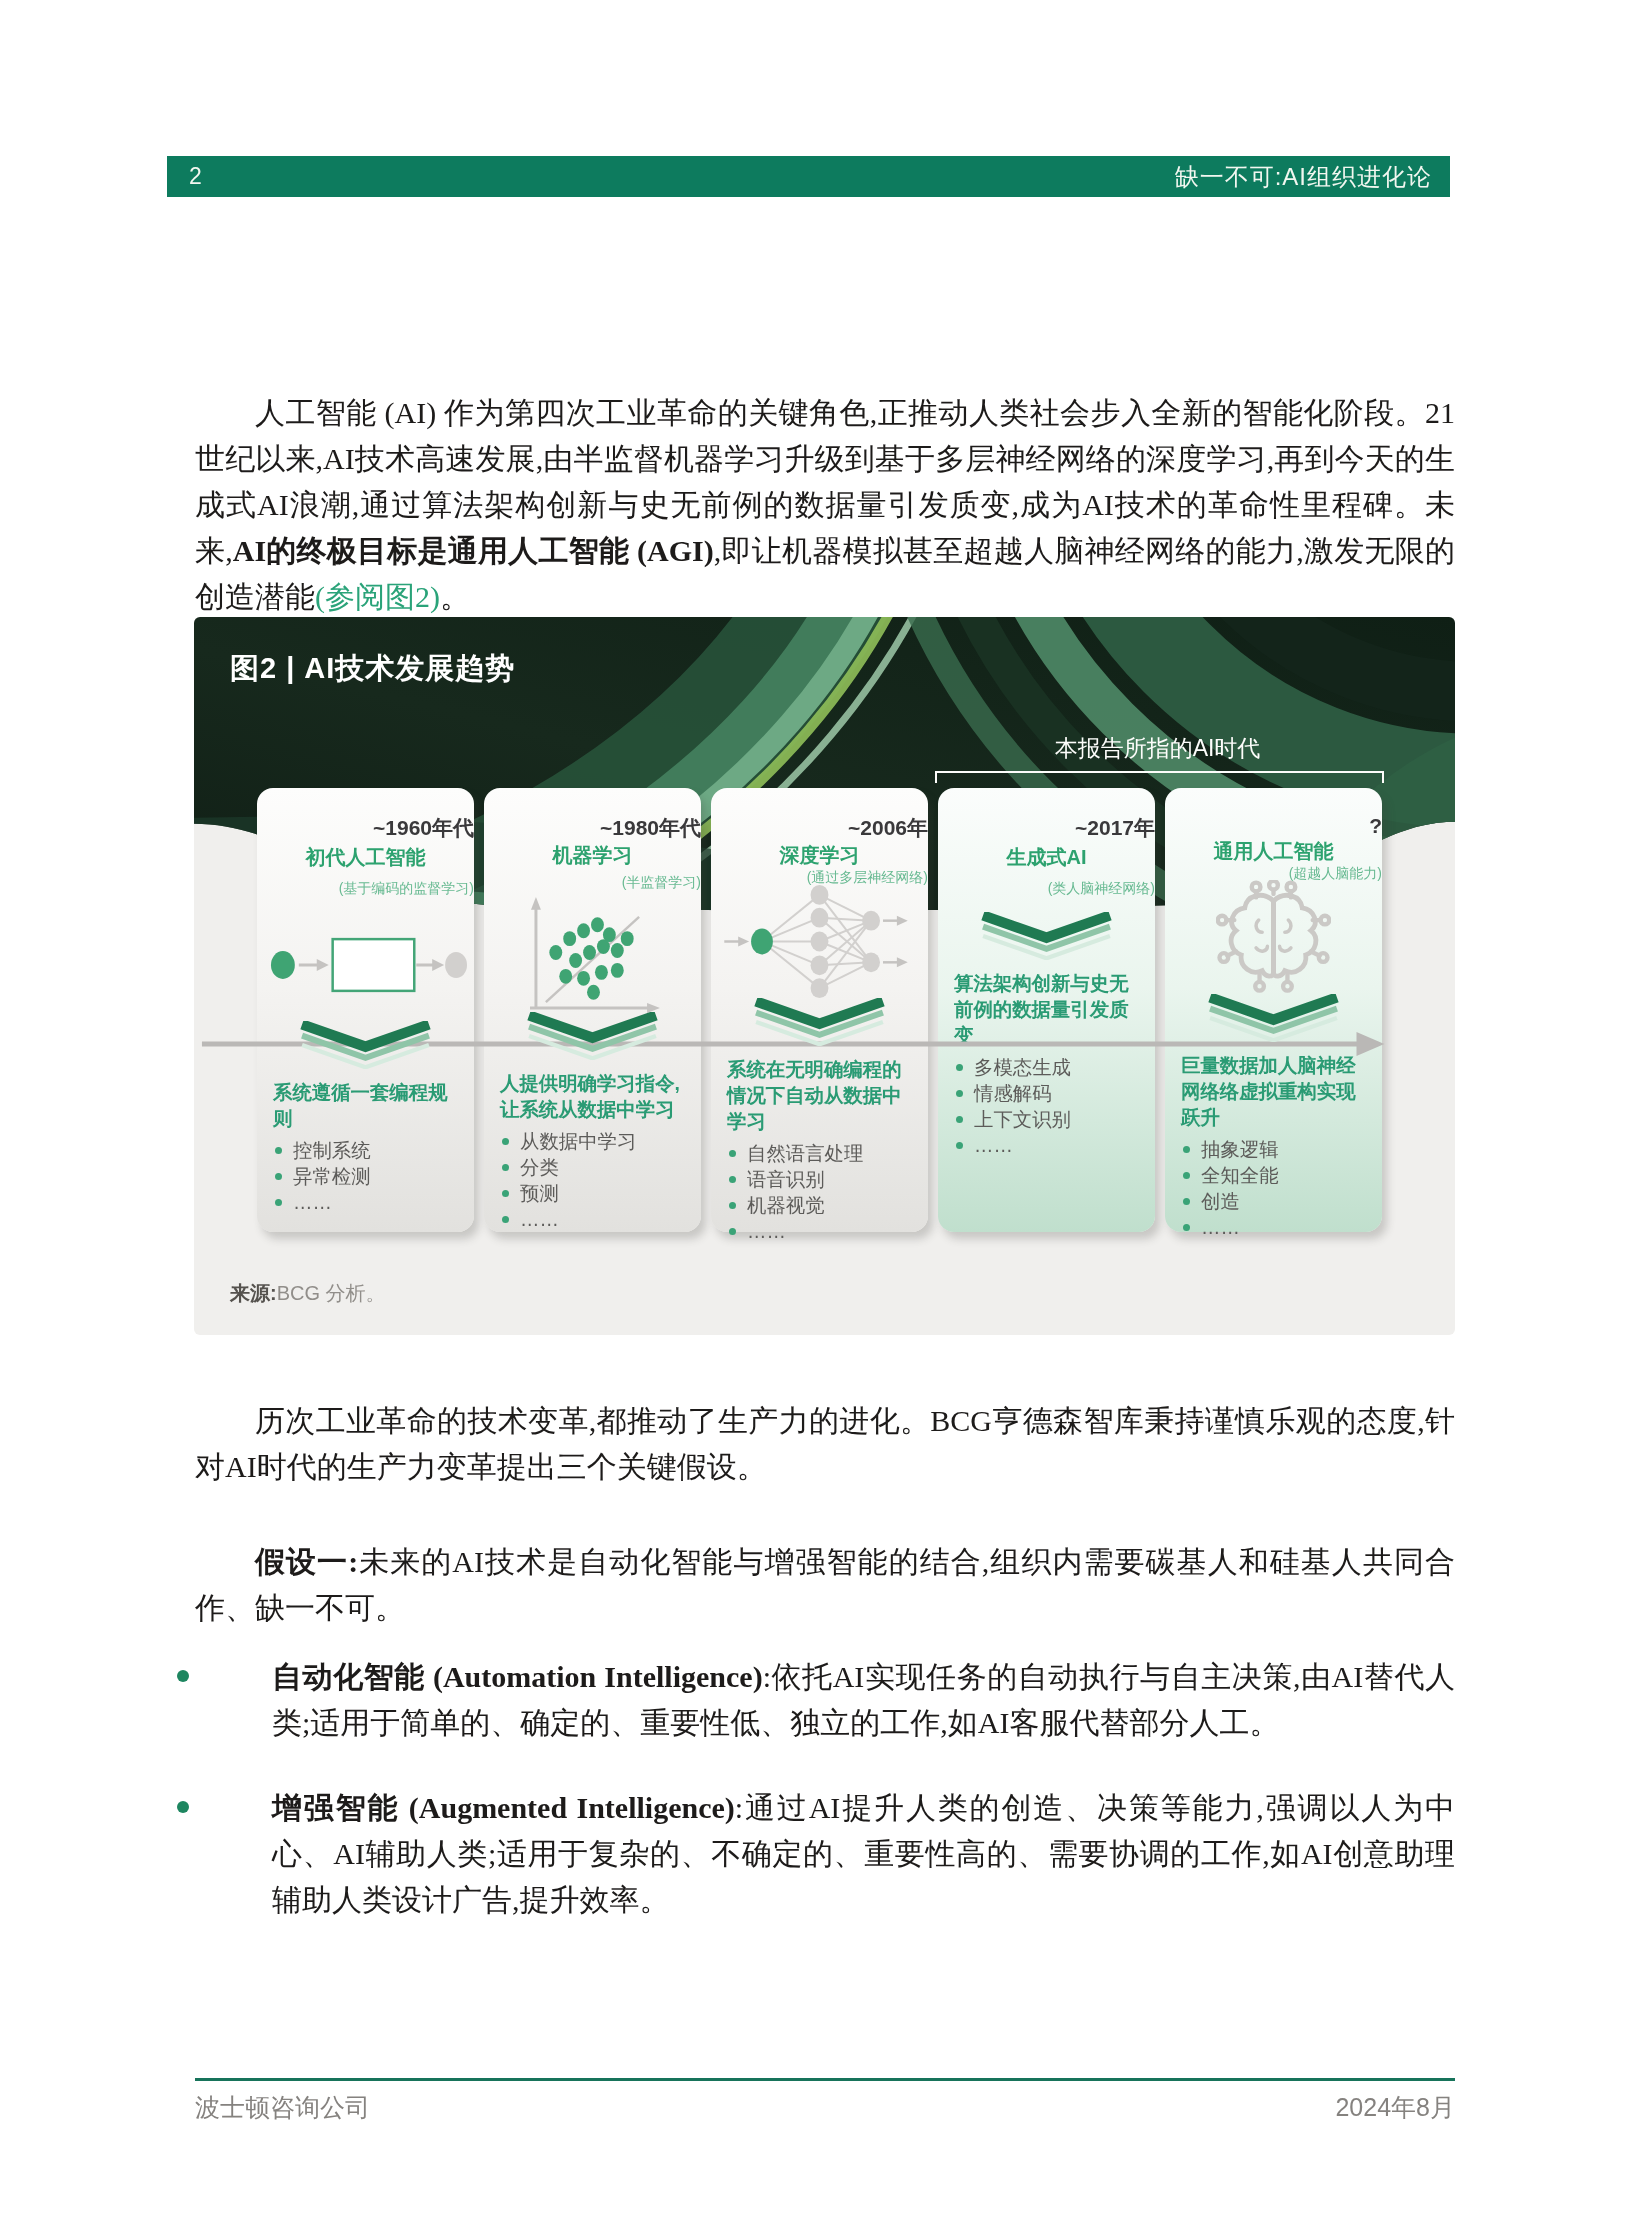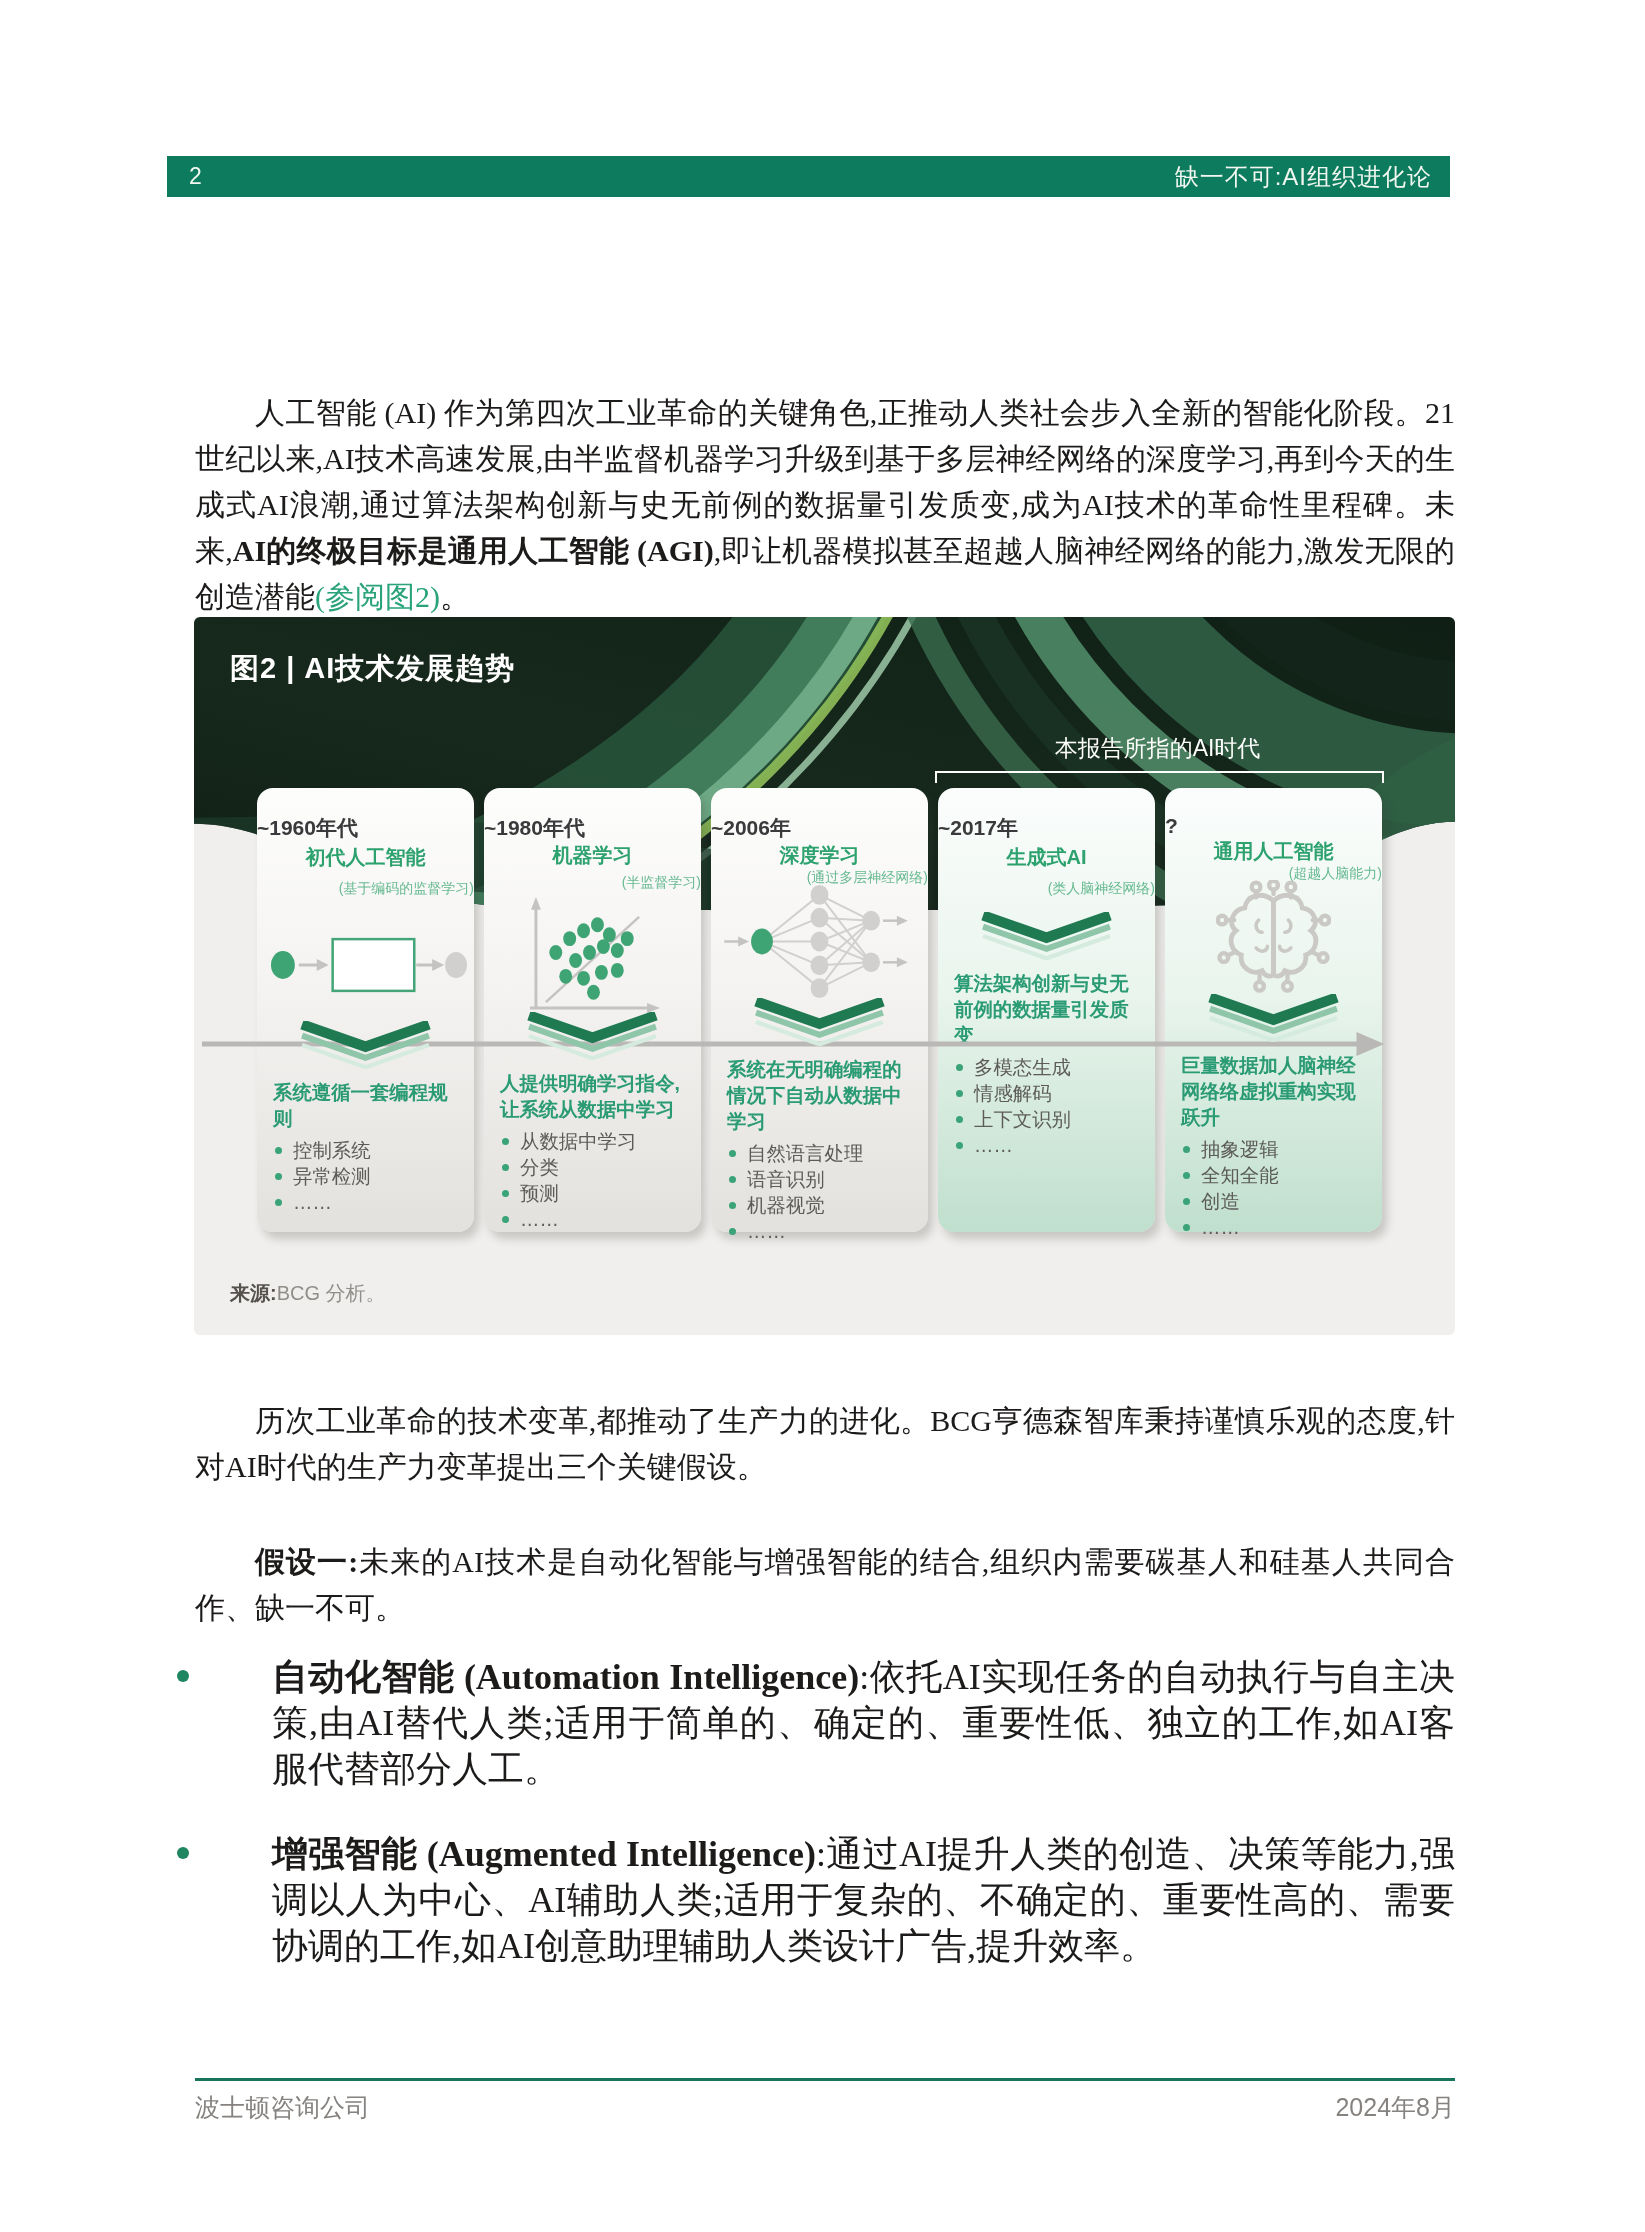--- a/index.html
+++ b/index.html
@@ -35,21 +35,21 @@
             font-size:23px;}
   .era-bracket{position:absolute;left:741px;top:154px;width:445px;height:10px;
                border-top:2px solid #fdfdfb;border-left:2px solid #fdfdfb;border-right:2px solid #fdfdfb;}
 
   .columns{position:absolute;left:63px;top:171px;width:1320px;display:grid;
            grid-template-columns:repeat(5,217px);grid-gap:10px;}
   .col-card{position:relative;width:217px;height:444px;border-radius:16px;box-sizing:border-box;
             background:linear-gradient(180deg,#fdfdfc 0%,#f4f3f1 45%,#e2e1de 100%);
             box-shadow:5px 7px 9px rgba(60,60,55,0.22);display:flex;flex-direction:column;}
   .col-card.green{background:linear-gradient(180deg,#fbfdfc 0%,#eaf5ee 45%,#c0dfcd 100%);}
-  .card-year{margin-top:26px;height:30px;text-align:left;font-size:21px;font-weight:700;color:#3a393b;}
+  .card-year{margin-top:26px;height:30px;text-align:right;font-size:21px;font-weight:700;color:#3a393b;}
   .card-title{height:36px;text-align:center;font-size:20px;font-weight:700;color:#2da26f;}
   .card-sub{height:30px;text-align:right;font-size:14px;color:#68ba92;}
   .card-icon{height:109px;display:flex;align-items:center;justify-content:center;}
   .chevron{height:48px;margin-top:2px;display:flex;align-items:center;justify-content:center;
            position:relative;z-index:4;}
   .card-heading{margin:10px 14px 0 16px;font-size:19.4px;line-height:26px;font-weight:700;color:#2a9b74;}
   .card-list{margin:6px 10px 0 16px;padding:0;list-style:none;font-size:19.4px;line-height:26px;color:#5c5b59;}
   .card-list li{position:relative;padding-left:20px;}
   .card-list li::before{content:"";position:absolute;left:2px;top:10px;width:7px;height:7px;
                         border-radius:50%;background:#3aa377;}
@@ -58,21 +58,21 @@
 
   .fig-source{position:absolute;left:36px;top:663px;font-size:20px;color:#918e8a;}
   .fig-source b{color:#55524e;}
 
   
   .bullets{position:absolute;left:175px;top:1654px;width:1280px;margin:0;padding:0;list-style:none;}
   .bullets li{position:relative;padding-left:97px;margin:0;}
   .bullets li + li{margin-top:39px;}
   .bullets .dot{position:absolute;left:2px;top:16px;width:12px;height:12px;border-radius:50%;
                 background:#1e8660;}
-  .bullets p{margin:0;font-size:36px;line-height:46px;text-align:justify;color:#1d1b1a;}
+  .bullets p{margin:0;font-size:30px;line-height:46px;text-align:justify;color:#1d1b1a;}
 
   
   .footer-rule{position:absolute;left:195px;top:2078px;width:1260px;height:3px;background:#17735a;}
   .footer{position:absolute;left:195px;top:2091px;width:1260px;display:flex;
           justify-content:space-between;font-family:"Liberation Sans","DejaVu Sans",sans-serif;
           font-size:25px;color:#85827f;}
 </style>
 </head>
 <body>
 

